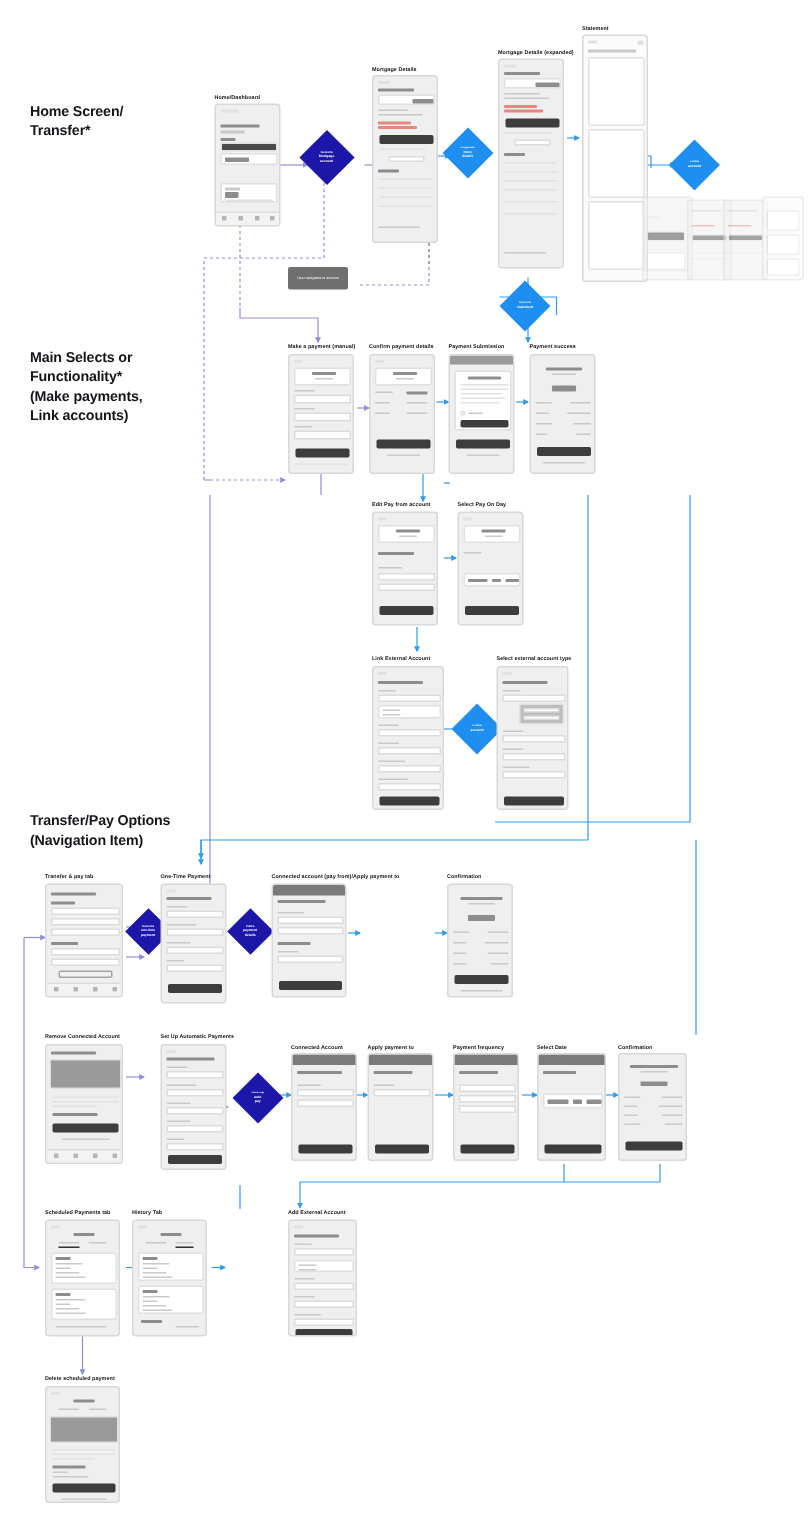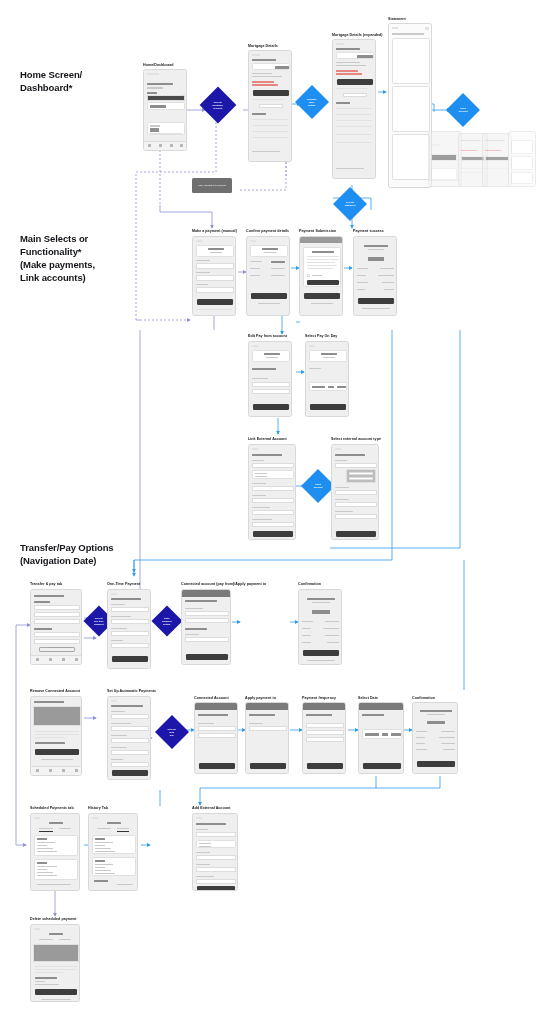--- a/index.html
+++ b/index.html
@@ -166,27 +166,27 @@
       <path d="M141,845 L150,845" stroke="#2e9bf0" marker-end="url(#ab)"></path>
       <path d="M16,625 L16,845 L26,845" stroke="#8e8fd6" marker-end="url(#ap)"></path>
       <path d="M16,625 L30,625" stroke="#8e8fd6" marker-end="url(#ap)"></path>
       <path d="M55,890 L55,906" stroke="#8e8fd6"></path>
       <path d="M55,906 L55,916" stroke="#8e8fd6" marker-end="url(#ap)"></path>
       <path d="M160,806 L160,790" stroke="#2e9bf0"></path>
     </g>
   </svg>
 
   <div class="section-label" style="left:20px; top:68px;">Home Screen/
-Dashboard*</div>
+Transfer*</div>
   <div class="section-label" style="left:20px; top:232px;">Main Selects or
 Functionality*
 (Make payments,
 Link accounts)</div>
   <div class="section-label" style="left:20px; top:541px;">Transfer/Pay Options
-(Navigation Date)</div>
+(Navigation Item)</div>
 
   <div class="screen-title" style="left:143px; top:63px;">Home/Dashboard</div>
   <div class="screen" style="left:143px; top:69px; width:44px; height:82px;">
     <div class="bar lt" style="left:3px; top:3px; width:12px; height:2px;"></div>
     <div class="bar dk" style="left:3px; top:13px; width:26px; height:2.4px;"></div>
     <div class="bar" style="left:3px; top:17px; width:16px; height:1.6px;"></div>
     <div class="bar dk" style="left:3px; top:22px; width:10px; height:1.8px;"></div>
     <div class="card g" style="left:3px; top:25px; width:38px; height:6px; background:#4a4a4a;"></div>
     <div class="card" style="left:3px; top:32px; width:38px; height:8px;">
       <div class="bar dk" style="left:2px; top:2px; width:16px; height:3px;"></div>

